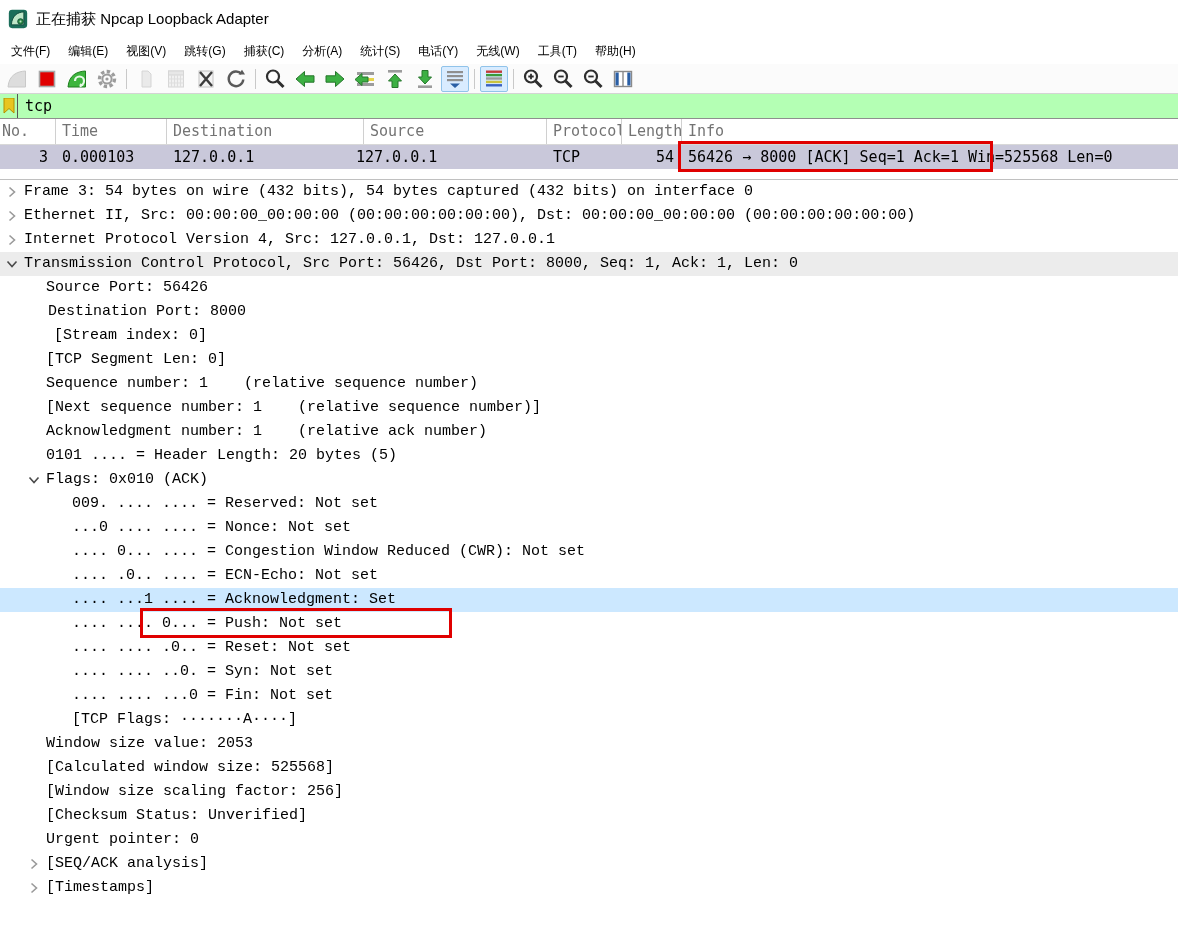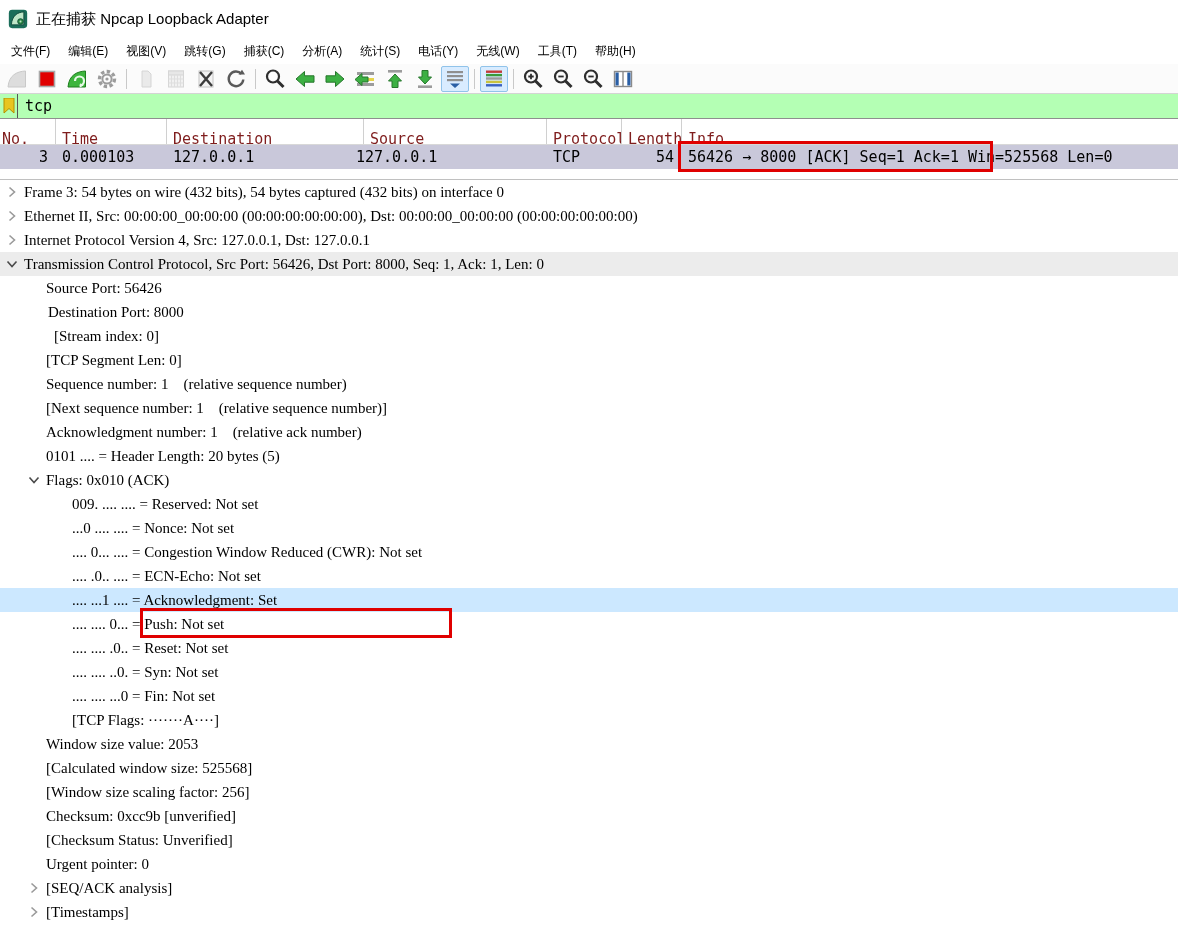--- a/index.html
+++ b/index.html
@@ -30,33 +30,33 @@
     display:flex; align-items:center; }
   #filter-bookmark { width:18px; height:100%; display:flex; align-items:center;
     justify-content:center; border-right:1px solid #555; }
   #filter-input { flex:1; height:100%; display:flex; align-items:center; padding-left:7px;
     font-family:"DejaVu Sans Mono","Liberation Mono",monospace; font-size:15px; color:#000; }
 
   
   #packet-list { background:#fff; }
   .plist-font { font-family:"DejaVu Sans Mono","Liberation Mono",monospace; font-size:15px; }
   #plist-header { height:26px; display:flex; border-bottom:1px solid #d8d8d8; background:#fff; }
-  .ph-cell { border-right:1px solid #d0d0d0; padding:8px 0 0 6px; line-height:25px;
-    white-space:nowrap; overflow:hidden; color:#7f1d1d; }
+  .ph-cell { border-right:1px solid #d0d0d0; padding:0 0 0 6px; line-height:25px;
+    white-space:nowrap; overflow:hidden; color:#737373; }
   .ph-cell:first-child { padding-left:2px; }
   .ph-cell:last-child { border-right:none; }
   #plist-row { height:24px; display:flex; background:#c9c8da; }
   .pr-cell { line-height:24px; white-space:pre; overflow:hidden; padding-left:6px; color:#000; }
   .pr-right { text-align:right; padding-right:8px; padding-left:0; }
   #plist-fill { height:11px; background:#fff; border-bottom:1px solid #c0c0c0; }
 
   
   #details { background:#fff; }
   .det-row { position:relative; height:24px; line-height:24px; white-space:pre;
-    font-family:Liberation Serif, serif; font-size:15px; color:#000; }
+    font-family:Liberation Mono, monospace; font-size:15px; color:#000; }
   .det-row.bg-gray { background:#ececec; }
   .det-row.bg-blue { background:#cce8ff; }
   .det-chevron { position:absolute; top:6px; width:12px; height:12px; }
 
   
   .anno-box { position:absolute; border:3px solid #e00000; pointer-events:none; }
   #anno-info { left:678px; top:141px; width:315px; height:31px; }
   #anno-ack  { left:140px; top:608px; width:312px; height:30px; }
 </style>
 </head>
@@ -288,21 +288,20 @@
       <div class="det-row"><span style="position: absolute; left: 72px;">.... .0.. .... = ECN-Echo: Not set</span></div>
       <div class="det-row bg-blue"><span style="position: absolute; left: 72px;">.... ...1 .... = Acknowledgment: Set</span></div>
       <div class="det-row"><span style="position: absolute; left: 72px;">.... .... 0... = Push: Not set</span></div>
       <div class="det-row"><span style="position: absolute; left: 72px;">.... .... .0.. = Reset: Not set</span></div>
       <div class="det-row"><span style="position: absolute; left: 72px;">.... .... ..0. = Syn: Not set</span></div>
       <div class="det-row"><span style="position: absolute; left: 72px;">.... .... ...0 = Fin: Not set</span></div>
       <div class="det-row"><span style="position: absolute; left: 72px;">[TCP Flags: ·······A····]</span></div>
       <div class="det-row"><span style="position: absolute; left: 46px;">Window size value: 2053</span></div>
       <div class="det-row"><span style="position: absolute; left: 46px;">[Calculated window size: 525568]</span></div>
       <div class="det-row"><span style="position: absolute; left: 46px;">[Window size scaling factor: 256]</span></div>
-      <div class="det-row"><span style="position: absolute; left: 46px;">Checksum: 0xcc9b [unverified]</span></div>
       <div class="det-row"><span style="position: absolute; left: 46px;">[Checksum Status: Unverified]</span></div>
       <div class="det-row"><span style="position: absolute; left: 46px;">Urgent pointer: 0</span></div>
       <div class="det-row"><svg class="det-chevron" viewBox="0 0 12 12" style="left: 28px;">
           <polyline points="3.5,1.5 8.5,6 3.5,10.5" fill="none" stroke="#9a9a9a" stroke-width="1.6"></polyline>
         </svg><span style="position: absolute; left: 46px;">[SEQ/ACK analysis]</span></div>
       <div class="det-row"><svg class="det-chevron" viewBox="0 0 12 12" style="left: 28px;">
           <polyline points="3.5,1.5 8.5,6 3.5,10.5" fill="none" stroke="#9a9a9a" stroke-width="1.6"></polyline>
         </svg><span style="position: absolute; left: 46px;">[Timestamps]</span></div>
     </div>
 

